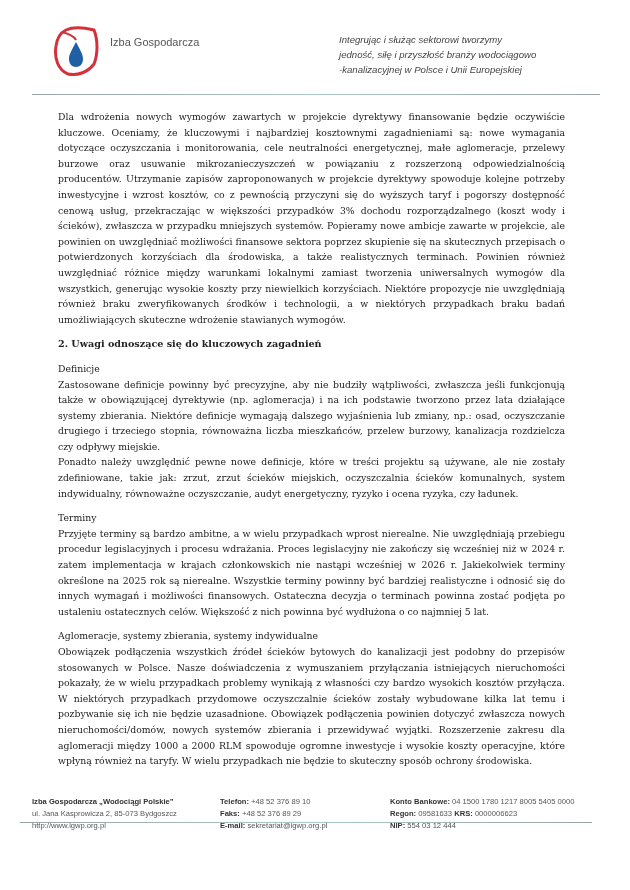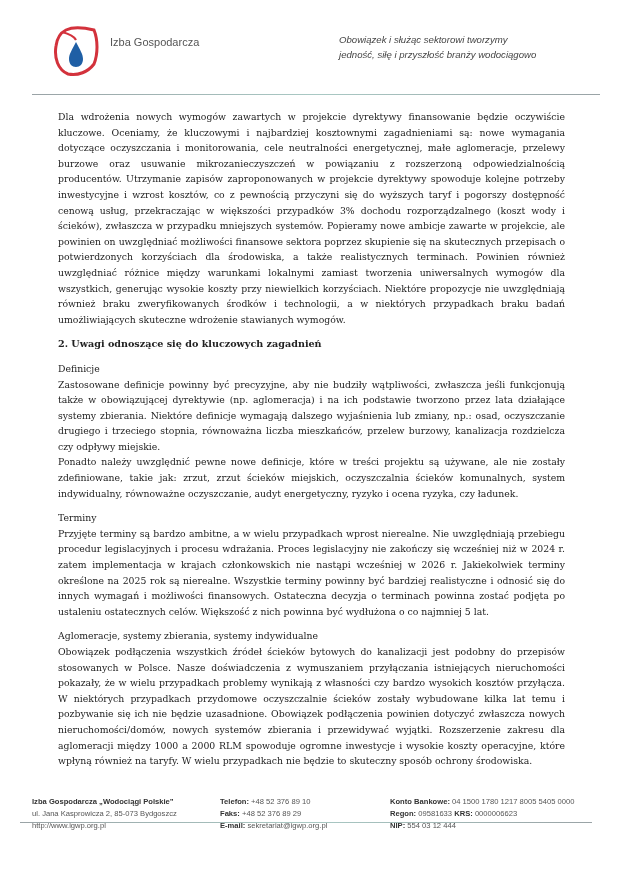--- a/index.html
+++ b/index.html
@@ -25,22 +25,23 @@
 <body>
 
 <div class="header">
   <svg class="logo-mark" viewBox="0 0 48 54">
     <path d="M14 6 C22 2 34 4 42 6 C46 16 46 30 42 40 C36 48 26 52 16 50 C6 46 2 34 4 22 C5 14 8 9 14 6 Z" fill="none" stroke="#d3323c" stroke-width="3"></path>
     <path d="M24 18 C20 26 17 30 17 35 C17 40 20 43 24 43 C28 43 31 40 31 35 C31 30 28 26 24 18 Z" fill="#1f5fa5"></path>
     <path d="M10 8 C18 10 22 12 24 16" fill="none" stroke="#d3323c" stroke-width="2.2"></path>
   </svg>
   <div class="logo-small">Izba Gospodarcza</div>
   <div class="tagline">
-    <div>Obowiązek i służąc sektorowi tworzymy</div>
+    <div>Integrując i służąc sektorowi tworzymy</div>
     <div>jedność, siłę i przyszłość branży wodociągowo</div>
+    <div>-kanalizacyjnej w Polsce i Unii Europejskiej</div>
   </div>
 </div>
 <div class="rule top"></div>
 
 <div class="content">
   <p>Dla wdrożenia nowych wymogów zawartych w projekcie dyrektywy finansowanie będzie oczywiście kluczowe. Oceniamy, że kluczowymi i najbardziej kosztownymi zagadnieniami są: nowe wymagania dotyczące oczyszczania i monitorowania, cele neutralności energetycznej, małe aglomeracje, przelewy burzowe oraz usuwanie mikrozanieczyszczeń w powiązaniu z rozszerzoną odpowiedzialnością producentów. Utrzymanie zapisów zaproponowanych w projekcie dyrektywy spowoduje kolejne potrzeby inwestycyjne i wzrost kosztów, co z pewnością przyczyni się do wyższych taryf i pogorszy dostępność cenową usług, przekraczając w większości przypadków 3% dochodu rozporządzalnego (koszt wody i ścieków), zwłaszcza w przypadku mniejszych systemów. Popieramy nowe ambicje zawarte w projekcie, ale powinien on uwzględniać możliwości finansowe sektora poprzez skupienie się na skutecznych przepisach o potwierdzonych korzyściach dla środowiska, a także realistycznych terminach. Powinien również uwzględniać różnice między warunkami lokalnymi zamiast tworzenia uniwersalnych wymogów dla wszystkich, generując wysokie koszty przy niewielkich korzyściach. Niektóre propozycje nie uwzględniają również braku zweryfikowanych środków i technologii, a w niektórych przypadkach braku badań umożliwiających skuteczne wdrożenie stawianych wymogów.</p>
   <h2>2. Uwagi odnoszące się do kluczowych zagadnień</h2>
   <p class="sub">Definicje</p>
   <p class="gap">Zastosowane definicje powinny być precyzyjne, aby nie budziły wątpliwości, zwłaszcza jeśli funkcjonują także w obowiązującej dyrektywie (np. aglomeracja) i na ich podstawie tworzono przez lata działające systemy zbierania. Niektóre definicje wymagają dalszego wyjaśnienia lub zmiany, np.: osad, oczyszczanie drugiego i trzeciego stopnia, równoważna liczba mieszkańców, przelew burzowy, kanalizacja rozdzielcza czy odpływy miejskie.</p>
   <p class="gap">Ponadto należy uwzględnić pewne nowe definicje, które w treści projektu są używane, ale nie zostały zdefiniowane, takie jak: zrzut, zrzut ścieków miejskich, oczyszczalnia ścieków komunalnych, system indywidualny, równoważne oczyszczanie, audyt energetyczny, ryzyko i ocena ryzyka, czy ładunek.</p>

